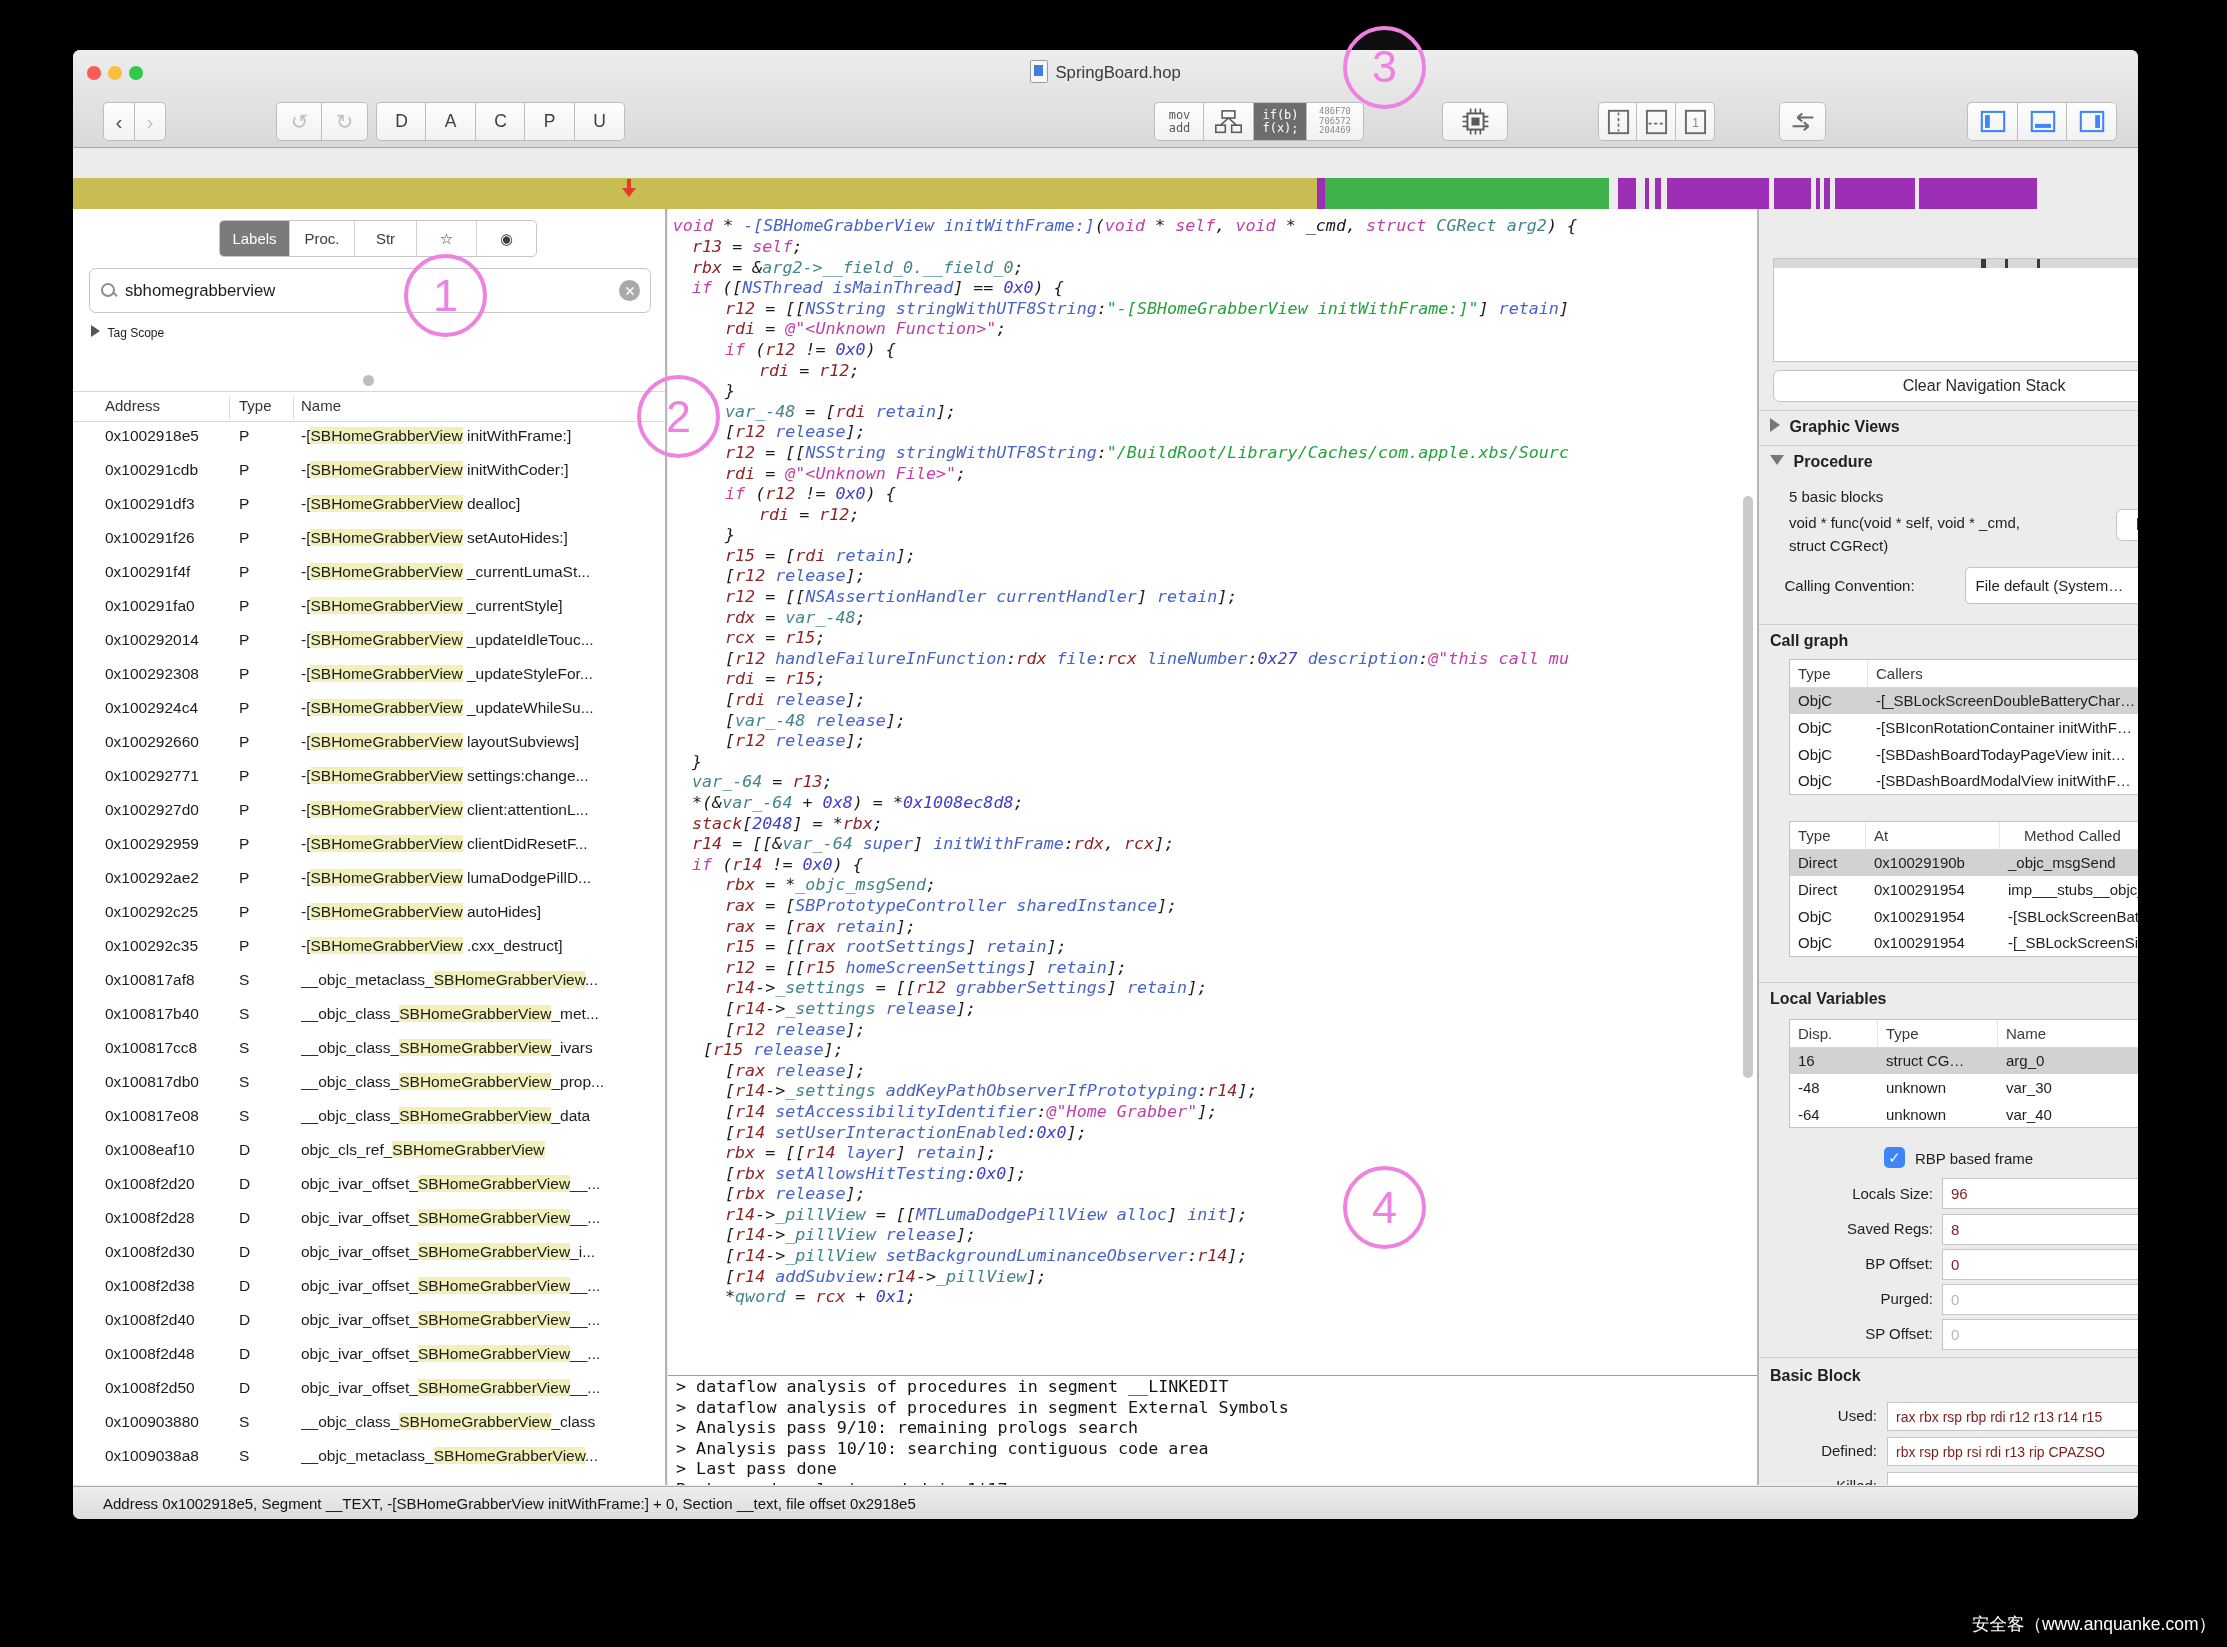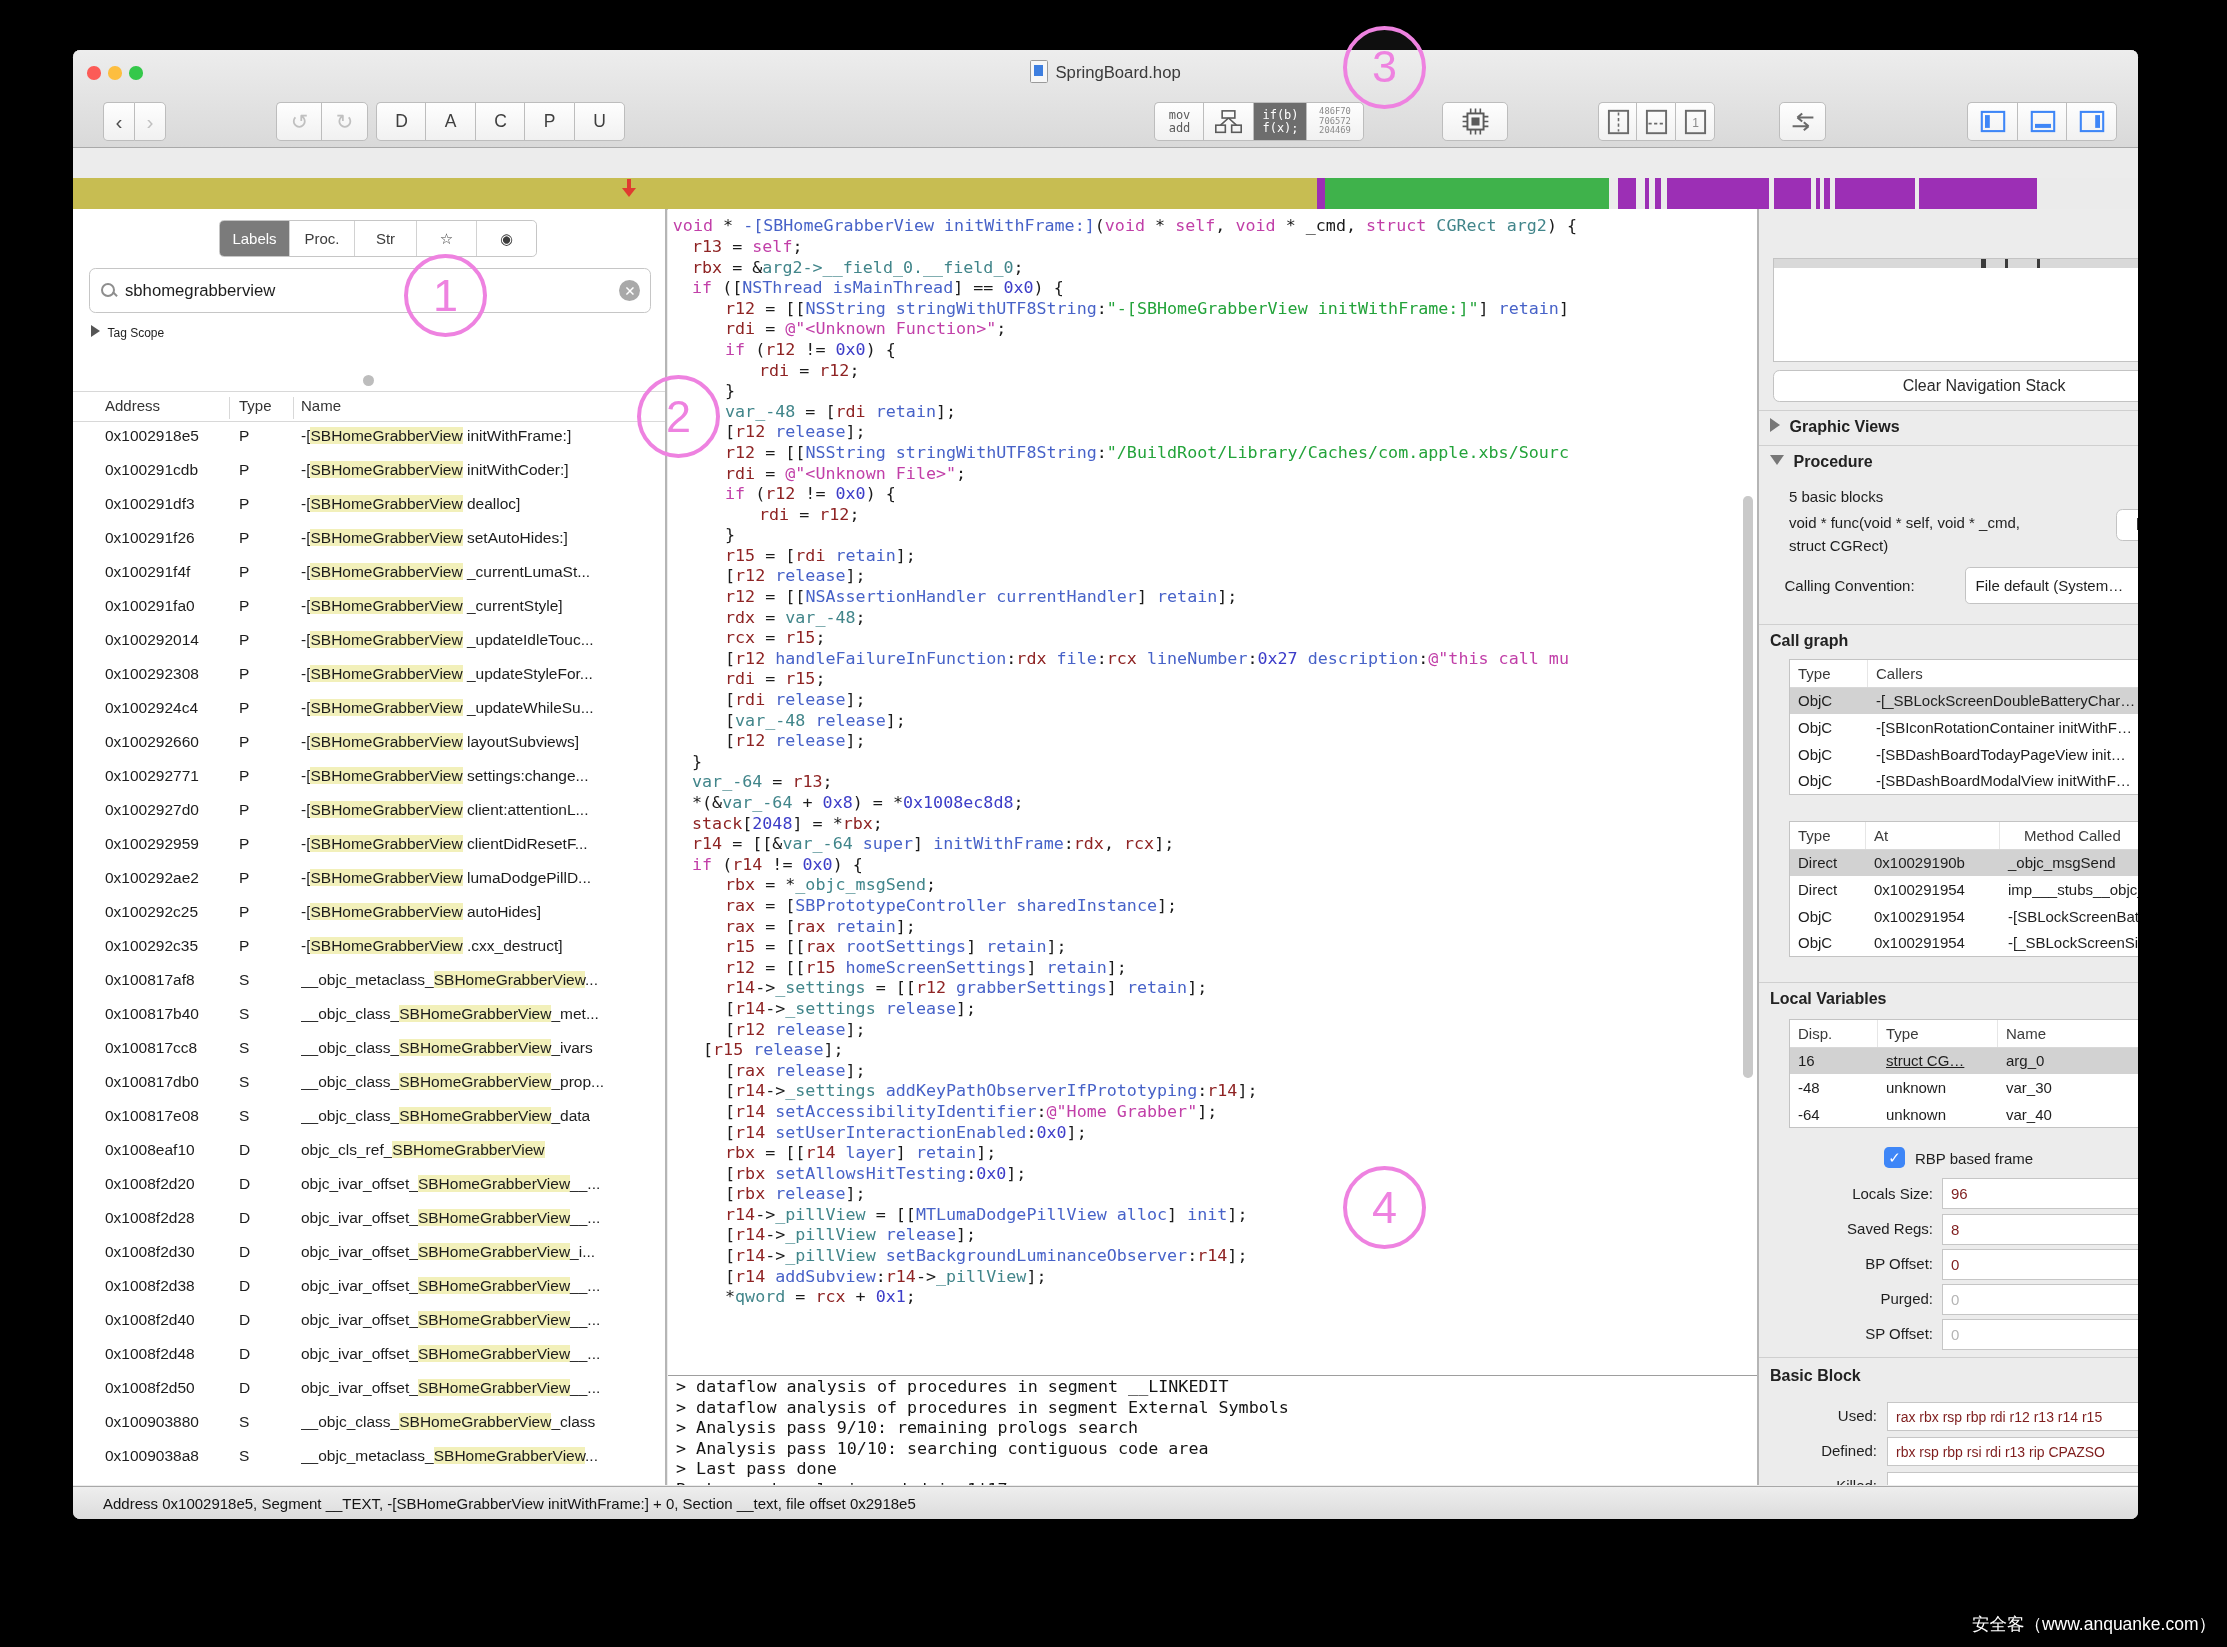--- a/index.html
+++ b/index.html
@@ -68,21 +68,21 @@
   #symhead{left:0;top:182px;width:592px;height:29px;border-top:0.8px solid #d8d8d8;border-bottom:0.8px solid #d8d8d8;font-size:15px;color:#333;}
   #symhead span{position:absolute;top:4.8px;}
   .colsep{position:absolute;top:3.2px;width:0.8px;height:22px;background:#d8d8d8;}
   #symbol-rows{left:0;top:212px;width:592px;height:1064px;overflow:hidden;}
   .symrow{height:34px;position:relative;font-size:15.5px;color:#1c1c1c;white-space:nowrap;}
   .symrow .a{position:absolute;left:32px;top:6.4px;}
   .symrow .t{position:absolute;left:166px;top:6.4px;}
   .symrow .n{position:absolute;left:228px;top:6.4px;max-width:359px;overflow:hidden;}
   .hl{background:#f2f0ba;}
   
-  #code-lines{left:0;top:6.4px;width:1089px;}
+  #code-lines{left:0;top:6.4px;width:1089px;font-style:italic;}
   .code-line{height:20.6px;font-family:"DejaVu Sans Mono",monospace;font-size:16.7px;line-height:20.6px;
     white-space:pre;overflow:hidden;}
   .tk-k{color:#c13fa8}.tk-r{color:#8e2323}.tk-s{color:#4762c8}.tk-g{color:#23a33a}
   .tk-q{color:#c13fa8}.tk-n{color:#3c3cc8}.tk-v{color:#41858a}.tk-b{color:#1b1b1b}
   #code-scrollbar{left:1075px;top:287px;width:9.6px;height:582px;background:#c9c9c9;border-radius:4.8px;}
   #console{left:0;top:1166px;width:1089px;height:110px;border-top:0.8px solid #9e9e9e;background:#fff;}
   .con-line{height:20.5px;font-family:"DejaVu Sans Mono",monospace;font-size:16.7px;line-height:20.5px;color:#141414;
     padding-left:8px;white-space:pre;}
   
   .ibox{background:#fff;border:0.8px solid #c3c3c3;}
@@ -608,21 +608,21 @@
     <div class="idivider abs" style="top:773px;"></div>
     <div class="isection abs" style="left:11px;top:781px;">Local Variables</div>
     <div id="locals-table" class="itable" style="left:30px;top:810px;width:389px;">
         <div class="hrow">
           <div class="cell vline" style="width: 80px;">Disp.</div>
           <div class="cell vline" style="width: 112px;">Type</div>
           <div class="cell" style="width: auto; flex: 1 1 0%;">Name</div>
         </div>
         <div class="row sel">
           <div class="cell" style="width: 80px;">16</div>
-          <div class="cell" style="width: 112px; text-decoration: underline;">struct CG…</div>
+          <div class="cell" style="width: 112px;">struct CG…</div>
           <div class="cell" style="width: auto; flex: 1 1 0%;">arg_0</div>
         </div>
         <div class="row">
           <div class="cell" style="width: 80px;">-48</div>
           <div class="cell" style="width: 112px;">unknown</div>
           <div class="cell" style="width: auto; flex: 1 1 0%;">var_30</div>
         </div>
         <div class="row">
           <div class="cell" style="width: 80px;">-64</div>
           <div class="cell" style="width: 112px;">unknown</div>

